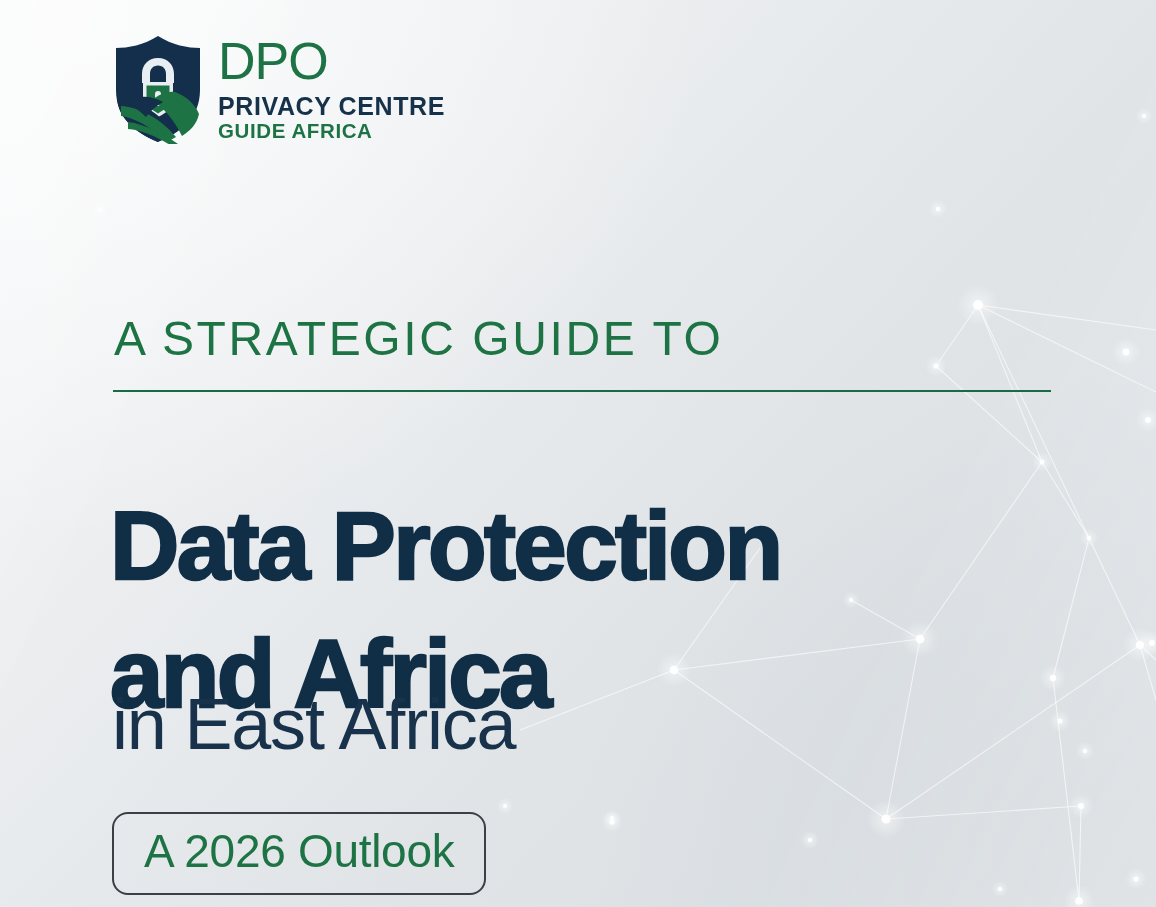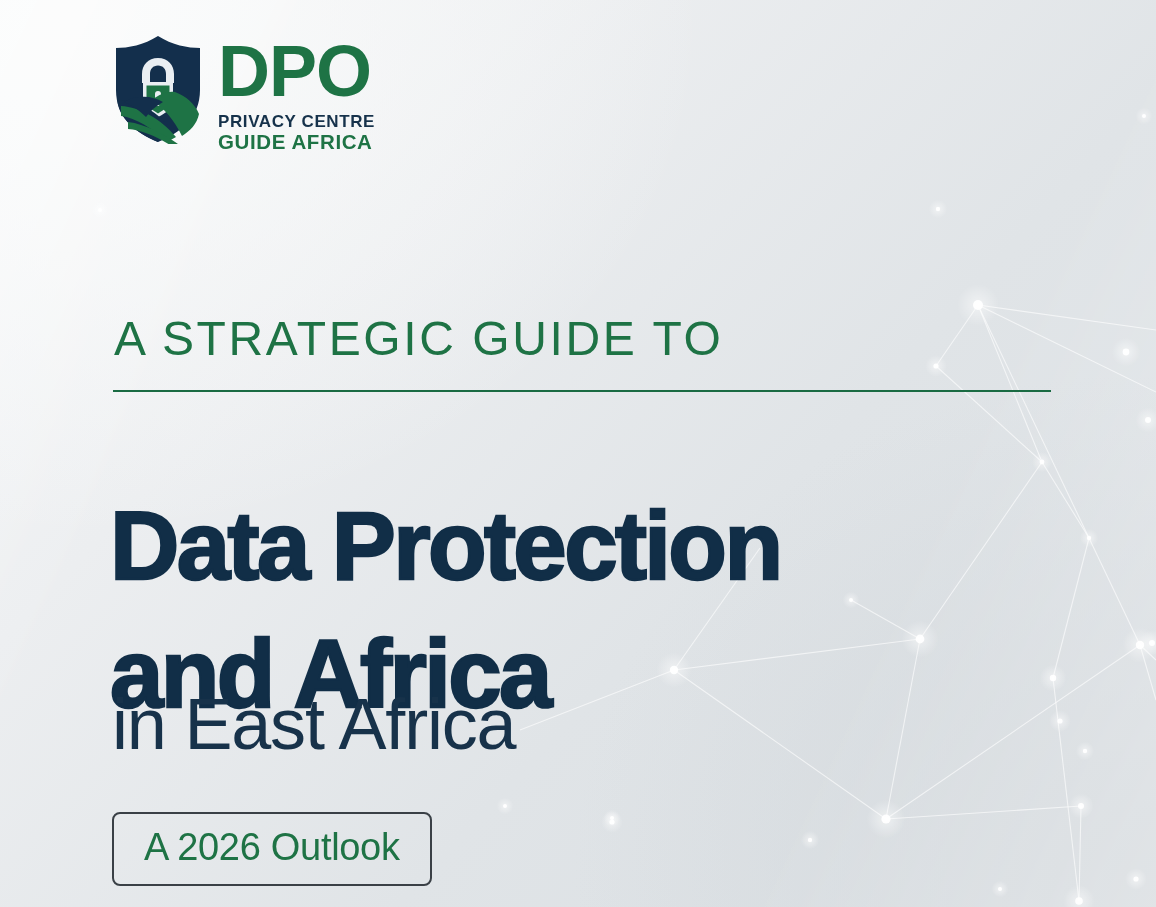--- a/index.html
+++ b/index.html
@@ -62,29 +62,29 @@
     flex: none;
     display: block;
   }
   .logo-words {
     display: flex;
     flex-direction: column;
     padding-top: 2px;
   }
   .logo-dpo {
     font-family: "Liberation Sans", sans-serif;
-    font-size: 72px;
-    font-weight: bold;
+    font-size: 52px;
+    font-weight: normal;
     line-height: 0.98;
     letter-spacing: -1px;
     color: #1e7345;
   }
   .logo-sub1 {
     font-family: "Liberation Sans", sans-serif;
-    font-size: 17px;
+    font-size: 25px;
     font-weight: bold;
     letter-spacing: 0.6px;
     color: #16324b;
     margin-top: 5px;
     line-height: 1.12;
   }
   .logo-sub2 {
     font-family: "Liberation Sans", sans-serif;
     font-size: 20.5px;
     font-weight: bold;
@@ -150,23 +150,23 @@
   }
 
   
   .badge {
     position: absolute;
     left: 112px;
     top: 812px;
     box-sizing: border-box;
     padding: 13px 30px 16px 30px;
     border: 2px solid #3a4046;
-    border-radius: 8px;
-    font-family: "Liberation Sans", sans-serif;
-    font-size: 38px;
+    border-radius: 16px;
+    font-family: "Liberation Sans", sans-serif;
+    font-size: 46px;
     font-weight: normal;
     letter-spacing: -0.3px;
     color: #1e7345;
     background: transparent;
     white-space: nowrap;
     line-height: 1.08;
     text-align: center;
   }
 </style>
 </head>

